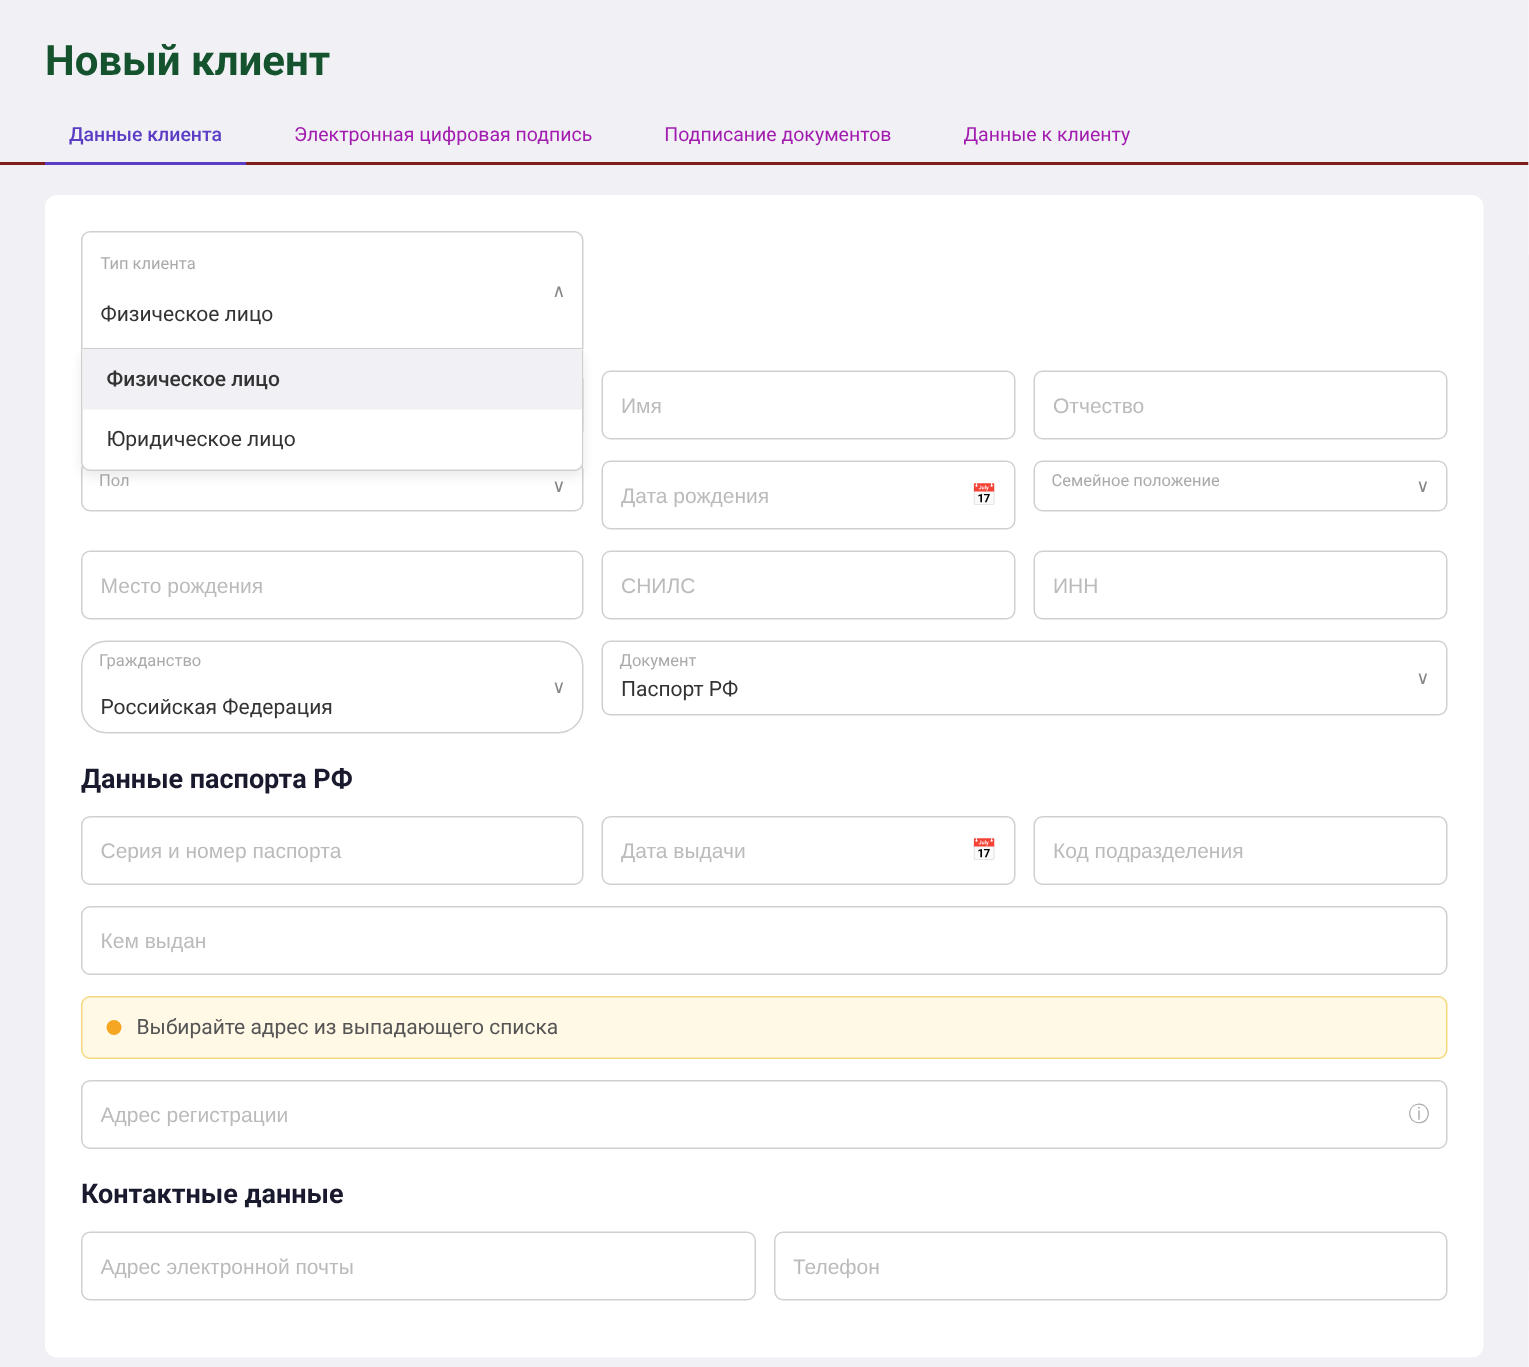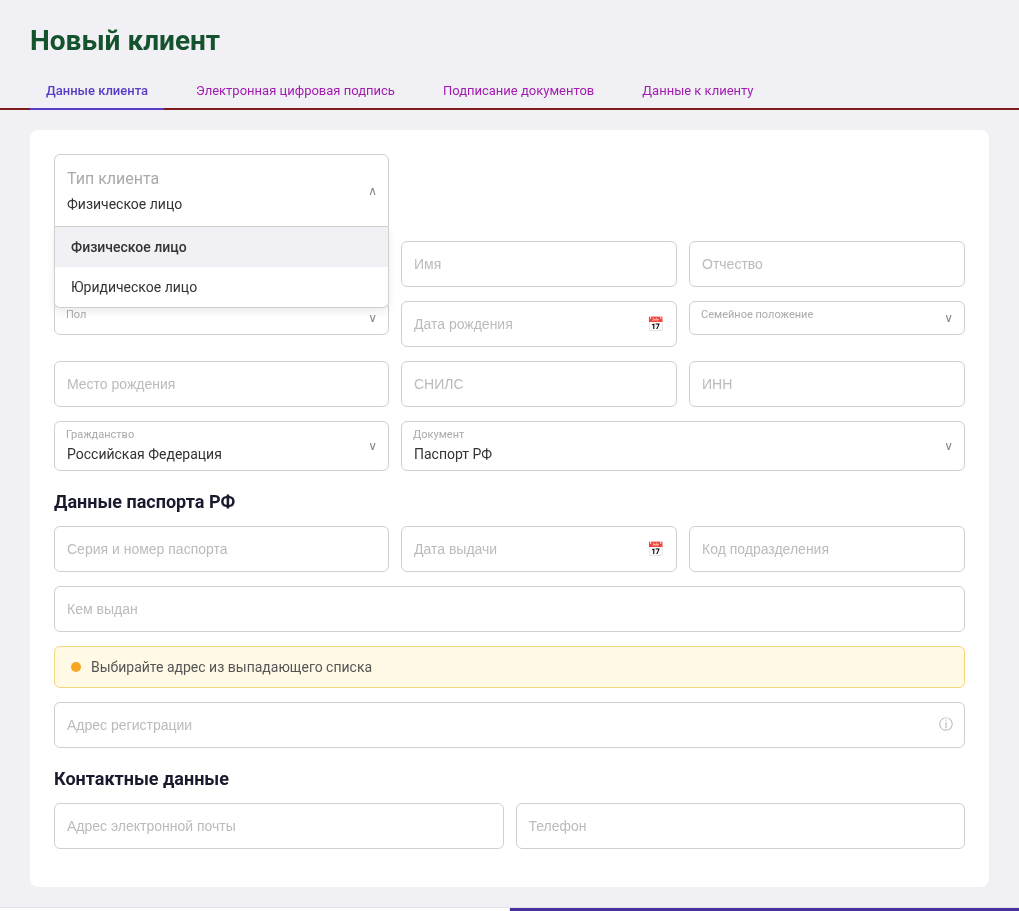--- a/index.html
+++ b/index.html
@@ -140,23 +140,23 @@
       border-radius: 6px 6px 0 0;
       padding: 14px 36px 14px 12px;
       font-size: 14px;
       color: #333;
       background: #fff;
       cursor: pointer;
       display: flex;
       flex-direction: column;
     }
     .dropdown-trigger .dt-label {
-      font-size: 16px;
+      font-size: 11px;
       color: #aaa;
-      margin-bottom: 8px;
+      margin-bottom: 20px;
     }
     .dropdown-trigger .dt-value {
       font-size: 14px;
       color: #333;
     }
     .dropdown-up-chevron {
       position: absolute;
       right: 12px;
       top: 50%;
       transform: translateY(-50%);
@@ -334,21 +334,21 @@
         <div class="input-wrapper">
           <input type="text" class="no-label" placeholder="ИНН" style="">
         </div>
       </div>
     </div>
 
     <div class="form-row">
       <div class="form-field narrow">
         <div class="input-wrapper">
           <span class="field-label">Гражданство</span>
-          <div class="select-box" style="padding-top:24px; padding-bottom:8px;">
+          <div class="select-box" style="padding-top:36px; padding-bottom:8px;border-radius:17px;">
             <span>Российская Федерация</span>
           </div>
           <span class="select-chevron">∨</span>
         </div>
       </div>
       <div class="form-field" style="flex:2;">
         <div class="input-wrapper">
           <span class="field-label">Документ</span>
           <div class="select-box" style="padding-top:24px; padding-bottom:8px;">
             <span>Паспорт РФ</span>

